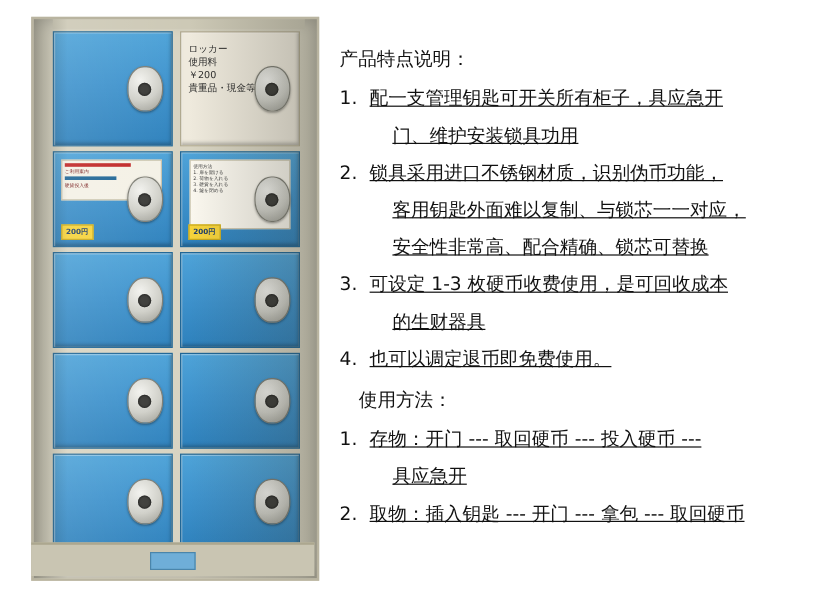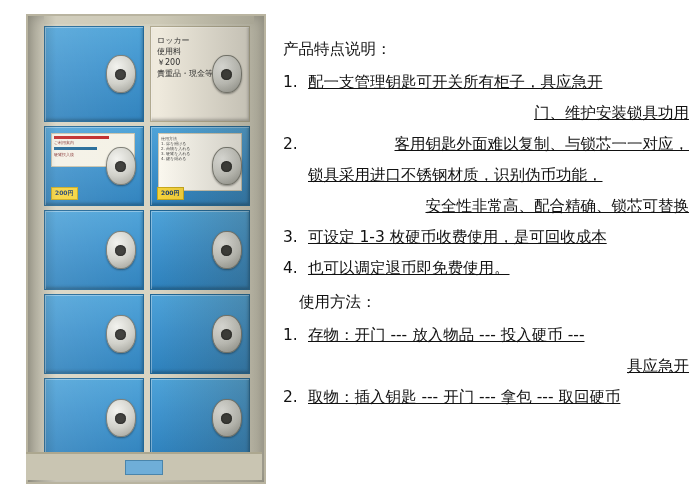--- a/index.html
+++ b/index.html
@@ -201,21 +201,21 @@
     margin: 0;
   }
   ol.list > li .num {
     position: absolute;
     left: 0;
     top: 0;
     width: 22px;
     text-align: left;
   }
   .li-line { display: block; text-decoration: underline; }
-  .li-line.indent { padding-left: 19px; text-align: right; }
+  .li-line.indent { padding-left: 19px; }
 </style>
 </head>
 <body>
 
 <div class="page">
 
   <div class="photo">
     <div class="locker-body">
       <div class="top-strip"></div>
 
@@ -288,40 +288,41 @@
     <p class="heading">产品特点说明：</p>
 
     <ol class="list">
       <li>
         <span class="num">1.</span>
         <span class="li-line">配一支管理钥匙可开关所有柜子，具应急开</span>
         <span class="li-line indent">门、维护安装锁具功用</span>
       </li>
       <li>
         <span class="num">2.</span>
+        <span class="li-line">锁具采用进口不锈钢材质，识别伪币功能，</span>
         <span class="li-line indent">客用钥匙外面难以复制、与锁芯一一对应，</span>
-        <span class="li-line">锁具采用进口不锈钢材质，识别伪币功能，</span>
         <span class="li-line indent">安全性非常高、配合精确、锁芯可替换</span>
       </li>
       <li>
         <span class="num">3.</span>
         <span class="li-line">可设定 1-3 枚硬币收费使用，是可回收成本</span>
+        <span class="li-line indent">的生财器具</span>
       </li>
       <li>
         <span class="num">4.</span>
         <span class="li-line">也可以调定退币即免费使用。</span>
       </li>
     </ol>
 
     <p class="heading second">使用方法：</p>
 
     <ol class="list">
       <li>
         <span class="num">1.</span>
-        <span class="li-line">存物：开门 --- 放入物品 --- 投入硬币 ---</span>
+        <span class="li-line">存物：开门 --- 取回硬币 --- 投入硬币 ---</span>
         <span class="li-line indent">具应急开</span>
       </li>
       <li>
         <span class="num">2.</span>
         <span class="li-line">取物：插入钥匙 --- 开门 --- 拿包 --- 取回硬币</span>
       </li>
     </ol>
 
   </div>
 </div>

